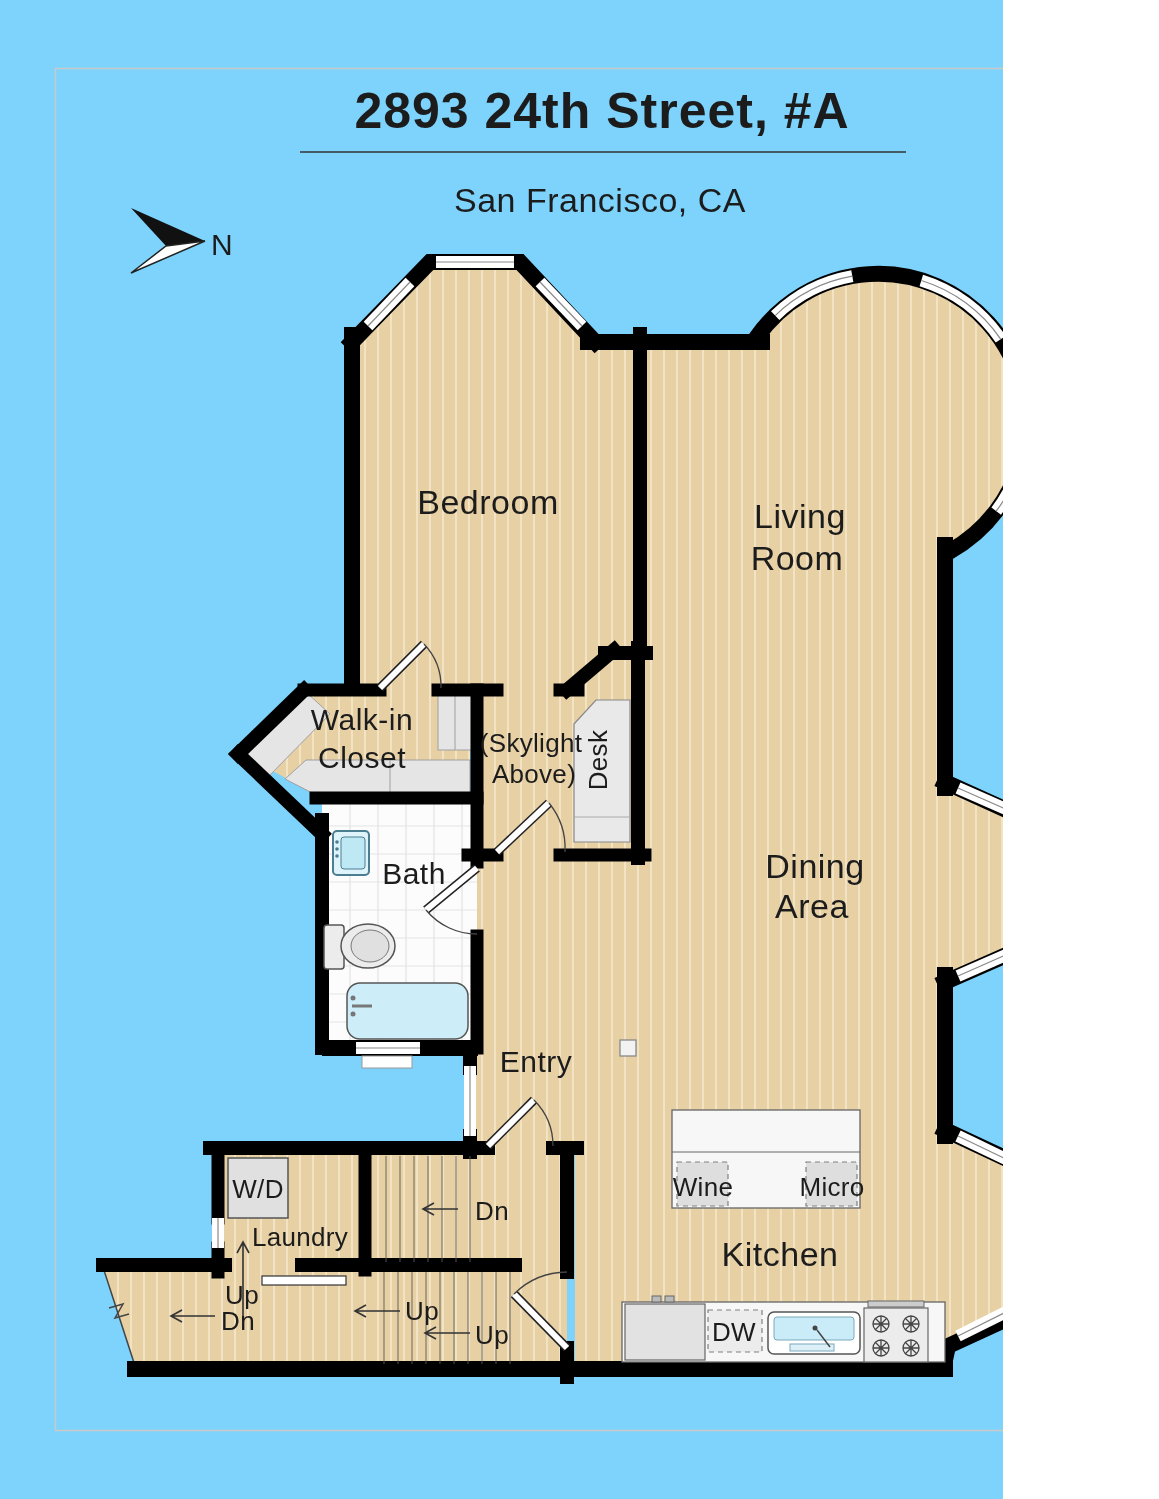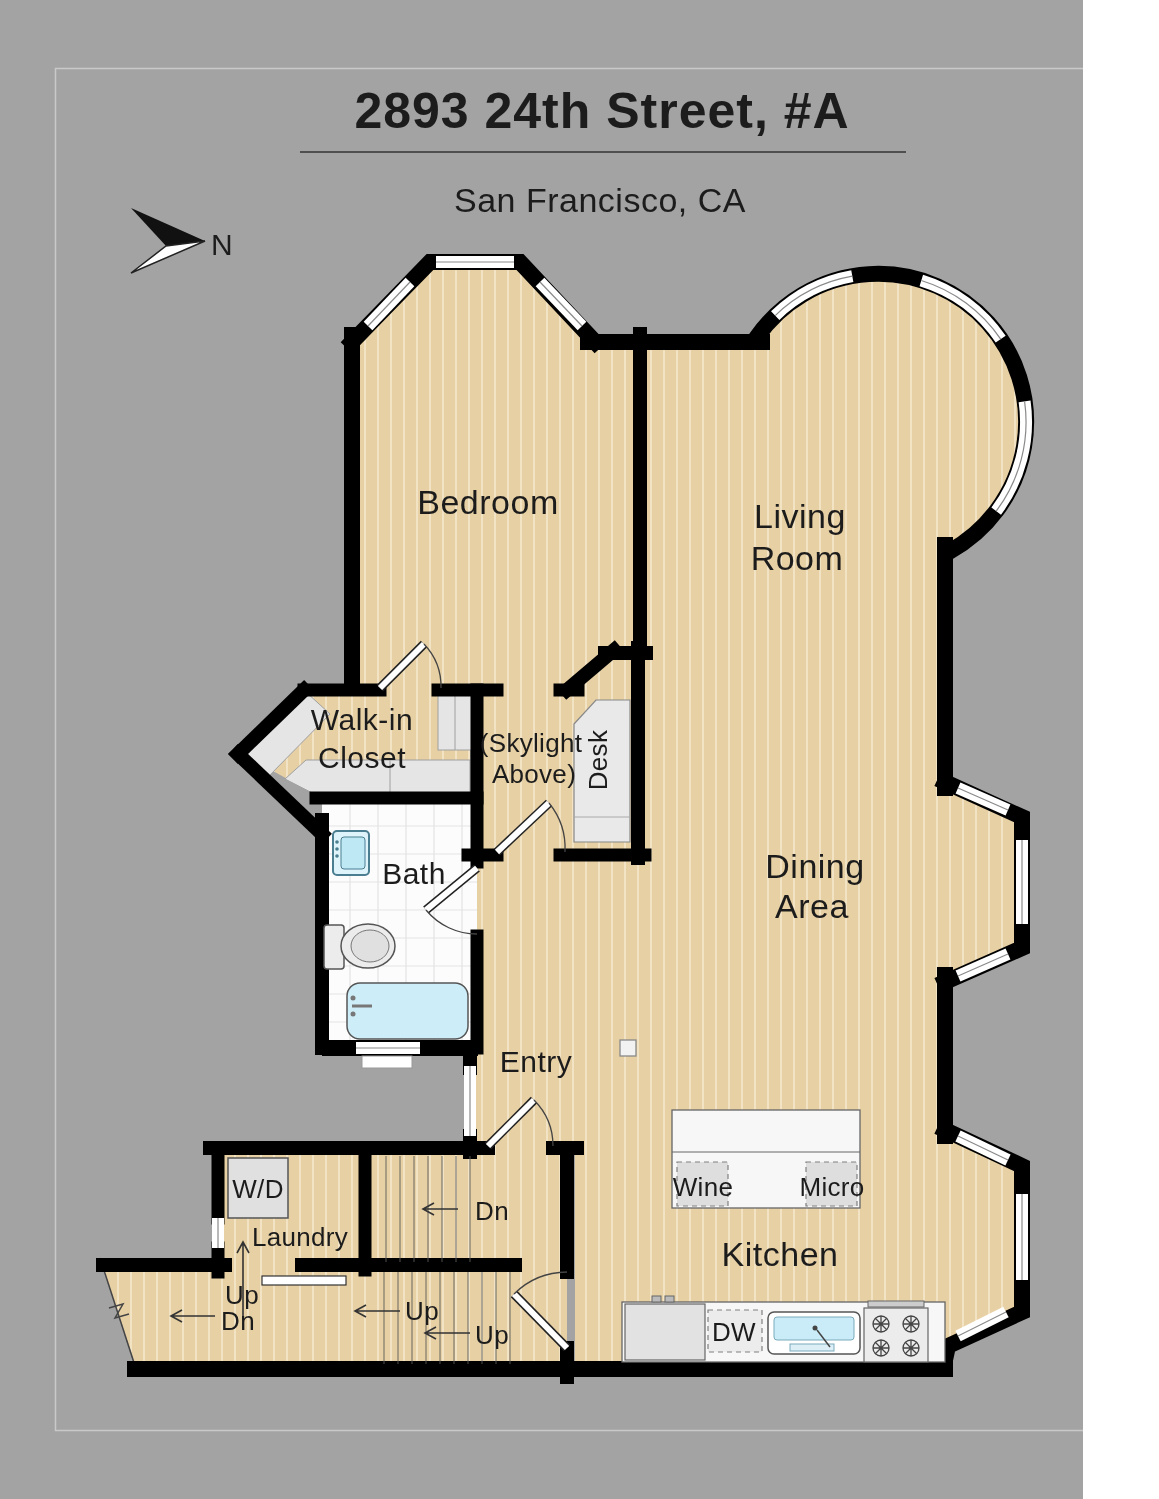--- a/index.html
+++ b/index.html
@@ -1,17 +1,17 @@
 <!DOCTYPE html>
 <html><head>
 <meta charset="utf-8">
 <style>
   html,body{margin:0;padding:0;background:#ffffff;}
   body{font-family:"Liberation Sans", sans-serif;}
-  .page{position:relative;width:1083px;height:1499px;background:#a3a3a3;overflow:hidden;}
+  .page{position:relative;width:1003px;height:1499px;background:#7dd3fc;overflow:hidden;}
   svg text{fill:#1c1c1c;font-family:"Liberation Sans", sans-serif;}
   .title{font-size:50px;font-weight:bold;letter-spacing:1px;}
   .subtitle{font-size:34px;letter-spacing:0.5px;}
   .room-lg{font-size:34px;letter-spacing:0.5px;}
   .room-md{font-size:30px;letter-spacing:0.5px;}
   .room-sm{font-size:26px;letter-spacing:0.3px;}
   .wall{stroke:#000;fill:none;}
   .w16{stroke-width:16;stroke-linecap:square;}
   .w14{stroke-width:14;stroke-linecap:square;}
   .w13{stroke-width:13;stroke-linecap:square;}

